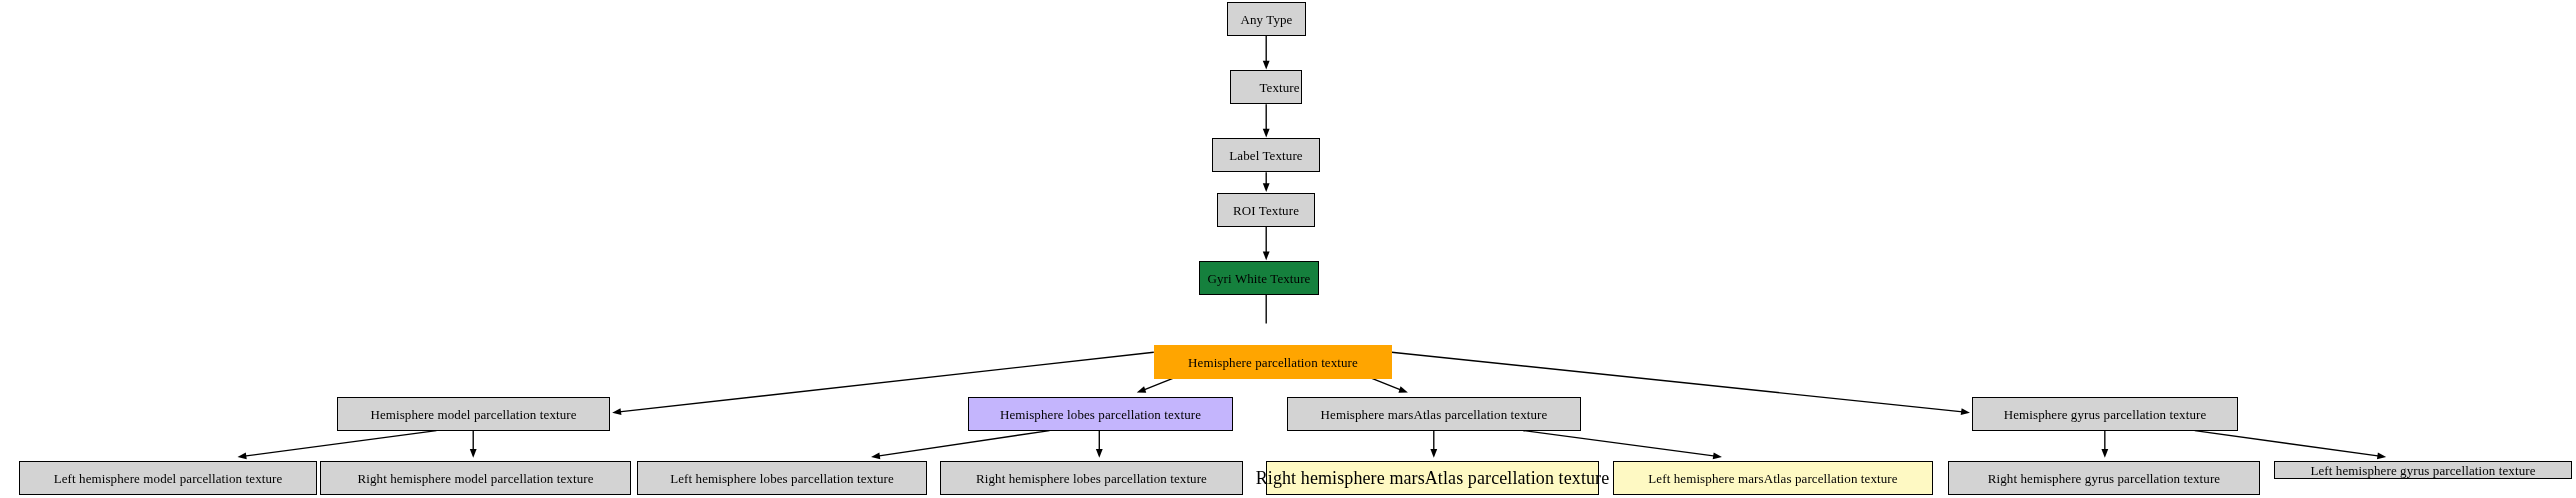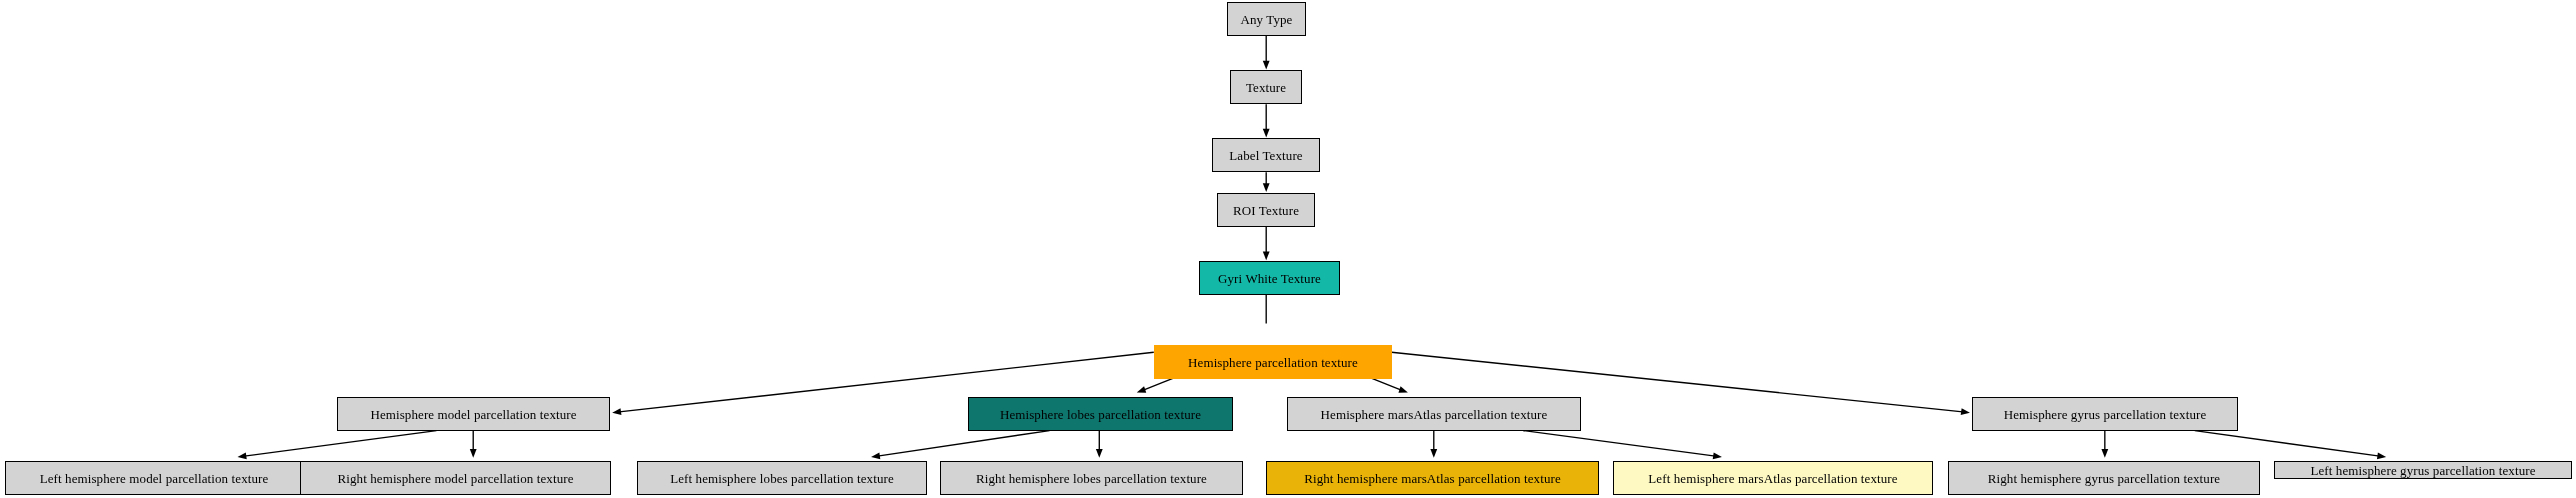--- a/index.html
+++ b/index.html
@@ -125,60 +125,60 @@
         <g>
           <polyline points="3221,632 3495,670" fill="none" stroke="#000000" stroke-width="2"></polyline>
           <polygon points="3502,671 3488.423549801218,674.1112698372209 3489.8377633635914,664.2117749006092" fill="#000000"></polygon>
         </g>
       </g>
   </svg>
   <div id="node-layer">
       <div class="node" style="left: 1227px; top: 2px; width: 79px; height: 34px; font-size: 13px; background: rgb(211, 211, 211); border-color: rgb(0, 0, 0);">
         <span class="label">Any Type</span>
       </div>
-      <div class="node" style="left: 1230px; top: 70px; width: 72px; height: 34px; font-size: 13px; background: rgb(211, 211, 211); border-color: rgb(0, 0, 0);">
+      <div class="node" style="left: 1230px; top: 70px; width: 72px; height: 34px; font-size: 13px; background: rgb(211, 211, 211); border-color: rgb(0, 0, 0); justify-content: flex-end;">
         <span class="label">Texture</span>
       </div>
       <div class="node" style="left: 1212px; top: 138px; width: 108px; height: 34px; font-size: 13px; background: rgb(211, 211, 211); border-color: rgb(0, 0, 0);">
         <span class="label">Label Texture</span>
       </div>
       <div class="node" style="left: 1217px; top: 193px; width: 98px; height: 34px; font-size: 13px; background: rgb(211, 211, 211); border-color: rgb(0, 0, 0);">
         <span class="label">ROI Texture</span>
       </div>
-      <div class="node" style="left: 1199px; top: 261px; width: 141px; height: 34px; font-size: 13px; background: #14b8a6; border-color: rgb(0, 0, 0);">
+      <div class="node" style="left: 1199px; top: 261px; width: 120px; height: 34px; font-size: 13px; background: #15803d; border-color: rgb(0, 0, 0);">
         <span class="label">Gyri White Texture</span>
       </div>
       <div class="node highlight" style="left: 1154px; top: 329px; width: 238px; height: 34px; font-size: 13px; background: rgb(255, 165, 0); border-color: rgb(255, 165, 0); margin-top: 16px;">
         <span class="label">Hemisphere parcellation texture</span>
       </div>
       <div class="node" style="left: 337px; top: 397px; width: 273px; height: 34px; font-size: 13px; background: rgb(211, 211, 211); border-color: rgb(0, 0, 0);">
         <span class="label">Hemisphere model parcellation texture</span>
       </div>
-      <div class="node" style="left: 968px; top: 397px; width: 265px; height: 34px; font-size: 13px; background: #0f766e; border-color: rgb(0, 0, 0);">
+      <div class="node" style="left: 968px; top: 397px; width: 265px; height: 34px; font-size: 13px; background: #c4b5fd; border-color: rgb(0, 0, 0);">
         <span class="label">Hemisphere lobes parcellation texture</span>
       </div>
       <div class="node" style="left: 1287px; top: 397px; width: 294px; height: 34px; font-size: 13px; background: rgb(211, 211, 211); border-color: rgb(0, 0, 0);">
         <span class="label">Hemisphere marsAtlas parcellation texture</span>
       </div>
       <div class="node" style="left: 1972px; top: 397px; width: 266px; height: 34px; font-size: 13px; background: rgb(211, 211, 211); border-color: rgb(0, 0, 0);">
         <span class="label">Hemisphere gyrus parcellation texture</span>
       </div>
-      <div class="node" style="left: 5px; top: 461px; width: 298px; height: 34px; font-size: 13px; background: rgb(211, 211, 211); border-color: rgb(0, 0, 0); font-family: Liberation Serif, serif;">
+      <div class="node" style="left: 19px; top: 461px; width: 298px; height: 34px; font-size: 13px; background: rgb(211, 211, 211); border-color: rgb(0, 0, 0); font-family: Liberation Serif, serif;">
         <span class="label">Left hemisphere model parcellation texture</span>
       </div>
-      <div class="node" style="left: 300px; top: 461px; width: 311px; height: 34px; font-size: 13px; background: rgb(211, 211, 211); border-color: rgb(0, 0, 0);">
+      <div class="node" style="left: 320px; top: 461px; width: 311px; height: 34px; font-size: 13px; background: rgb(211, 211, 211); border-color: rgb(0, 0, 0);">
         <span class="label">Right hemisphere model parcellation texture</span>
       </div>
       <div class="node" style="left: 637px; top: 461px; width: 290px; height: 34px; font-size: 13px; background: rgb(211, 211, 211); border-color: rgb(0, 0, 0);">
         <span class="label">Left hemisphere lobes parcellation texture</span>
       </div>
       <div class="node" style="left: 940px; top: 461px; width: 303px; height: 34px; font-size: 13px; background: rgb(211, 211, 211); border-color: rgb(0, 0, 0);">
         <span class="label">Right hemisphere lobes parcellation texture</span>
       </div>
-      <div class="node" style="left: 1266px; top: 461px; width: 333px; height: 34px; font-size: 13px; background: #eab308; border-color: rgb(0, 0, 0);">
+      <div class="node" style="left: 1266px; top: 461px; width: 333px; height: 34px; font-size: 18px; background: #fef9c3; border-color: rgb(0, 0, 0);">
         <span class="label">Right hemisphere marsAtlas parcellation texture</span>
       </div>
       <div class="node" style="left: 1613px; top: 461px; width: 320px; height: 34px; font-size: 13px; background: #fef9c3; border-color: rgb(0, 0, 0);">
         <span class="label">Left hemisphere marsAtlas parcellation texture</span>
       </div>
       <div class="node" style="left: 1948px; top: 461px; width: 312px; height: 34px; font-size: 13px; background: rgb(211, 211, 211); border-color: rgb(0, 0, 0);">
         <span class="label">Right hemisphere gyrus parcellation texture</span>
       </div>
       <div class="node" style="left: 2274px; top: 461px; width: 298px; height: 18px; font-size: 13px; background: rgb(211, 211, 211); border-color: rgb(0, 0, 0);">
         <span class="label">Left hemisphere gyrus parcellation texture</span>

